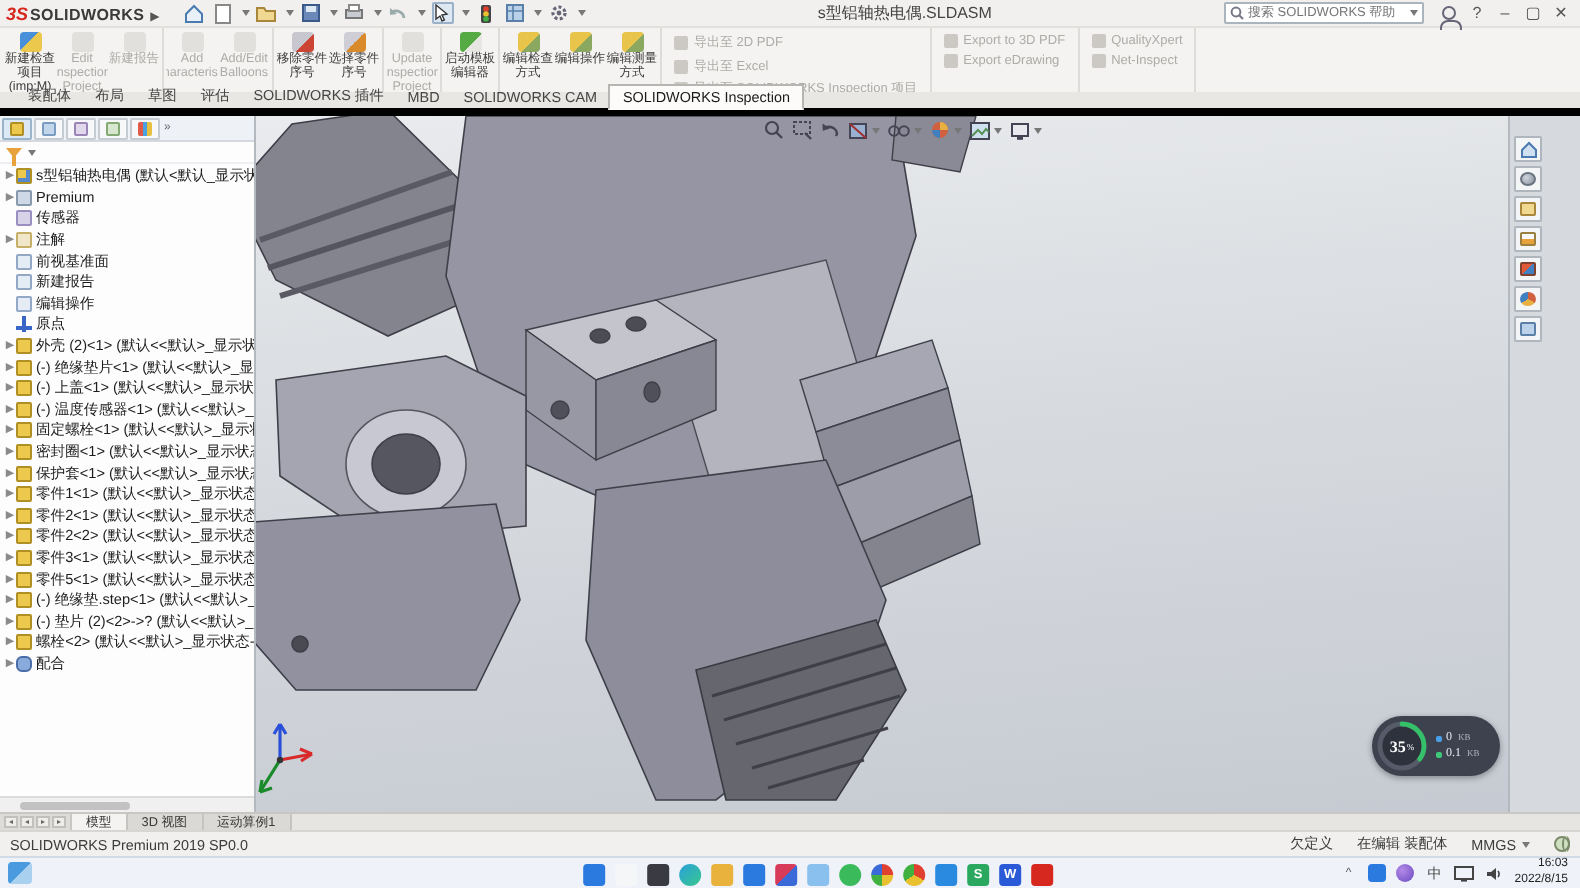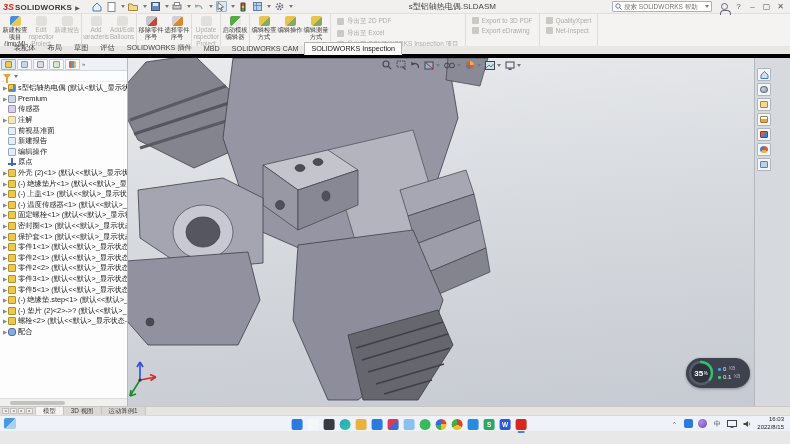--- a/index.html
+++ b/index.html
@@ -73,21 +73,21 @@
   .ti.ann .ic{background:#f0e6c8;border:1px solid #c8b068;}
   .ti.plane .ic{background:#e4ecf6;border:1px solid #92a8c4;}
   .ti.origin .ic{background:transparent;position:relative;}
   .ti.origin .ic::before{content:"";position:absolute;left:3px;top:0;width:1.5px;height:8px;background:#3a66c8;}
   .ti.origin .ic::after{content:"";position:absolute;left:0;top:5px;width:8px;height:1.5px;background:#3a66c8;}
   .ti.mates .ic{background:#88aadd;border:1px solid #4a6da8;border-radius:3px;}
   .hscroll{height:8px;background:#f0f0f0;border-top:1px solid #dcdcdc;display:flex;align-items:center;padding:0 10px;}
   .hthumb{width:55px;height:4px;background:#c2c2c2;border-radius:2px;}
 
   
-  .viewport{flex:1;position:relative;background:linear-gradient(175deg,#e9ebee 0%,#d7dade 45%,#c6cad2 100%);overflow:hidden;}
+  .viewport{flex:1;position:relative;background:linear-gradient(175deg,#e9ebee 0%,#d7dade 45%,#c6cad2 100%);overflow:hidden;font-family:Liberation Serif, serif;}
   .model-svg{position:absolute;left:0;top:0;}
   .hud{position:absolute;top:0;left:250px;height:14px;display:flex;align-items:center;gap:4px;padding:0 4px;}
   .hudi{display:flex;align-items:center;gap:1px;}
   .hudi svg{display:block;}
   .triad{position:absolute;left:-8px;top:298px;}
   .traffic{position:absolute;left:558px;top:300px;width:64px;height:30px;background:#3d424e;border-radius:15px;display:flex;align-items:center;padding:2px 6px 2px 2px;gap:4px;box-shadow:0 1px 3px rgba(0,0,0,.35);}
   .tcirc{width:26px;height:26px;position:relative;flex:none;}
   .tcirc svg{display:block;}
   .tcirc .pct{position:absolute;inset:0;display:flex;align-items:center;justify-content:center;color:#fff;font-size:8px;font-weight:bold;}
   .pct .sm{font-size:4.5px;font-weight:normal;margin-left:.5px;}
@@ -714,20 +714,32 @@
         </div>
         <div class="dtab">
           <span>3D 视图</span>
         </div>
         <div class="dtab">
           <span>运动算例1</span>
         </div>
       </div>
   </div>
 
+  <div class="statusbar">
+    <span>SOLIDWORKS Premium 2019 SP0.0</span>
+    <div class="sbright">
+      <span class="sbitem">欠定义</span>
+      <span class="sbitem">在编辑 装配体</span>
+      <span class="sbitem">
+          <span>MMGS</span>
+          <span class="caret"></span>
+        </span>
+      <span class="globe"></span>
+    </div>
+  </div>
 
   <div class="taskbar">
     <span class="widgets"></span>
     <div class="tbicons">
 
     <span class="tbi c-start" style="background: rgb(42, 122, 224);">
           <span></span>
         </span>
         <span class="tbi c-search" style="background: rgb(244, 246, 248);">
           <span></span>

